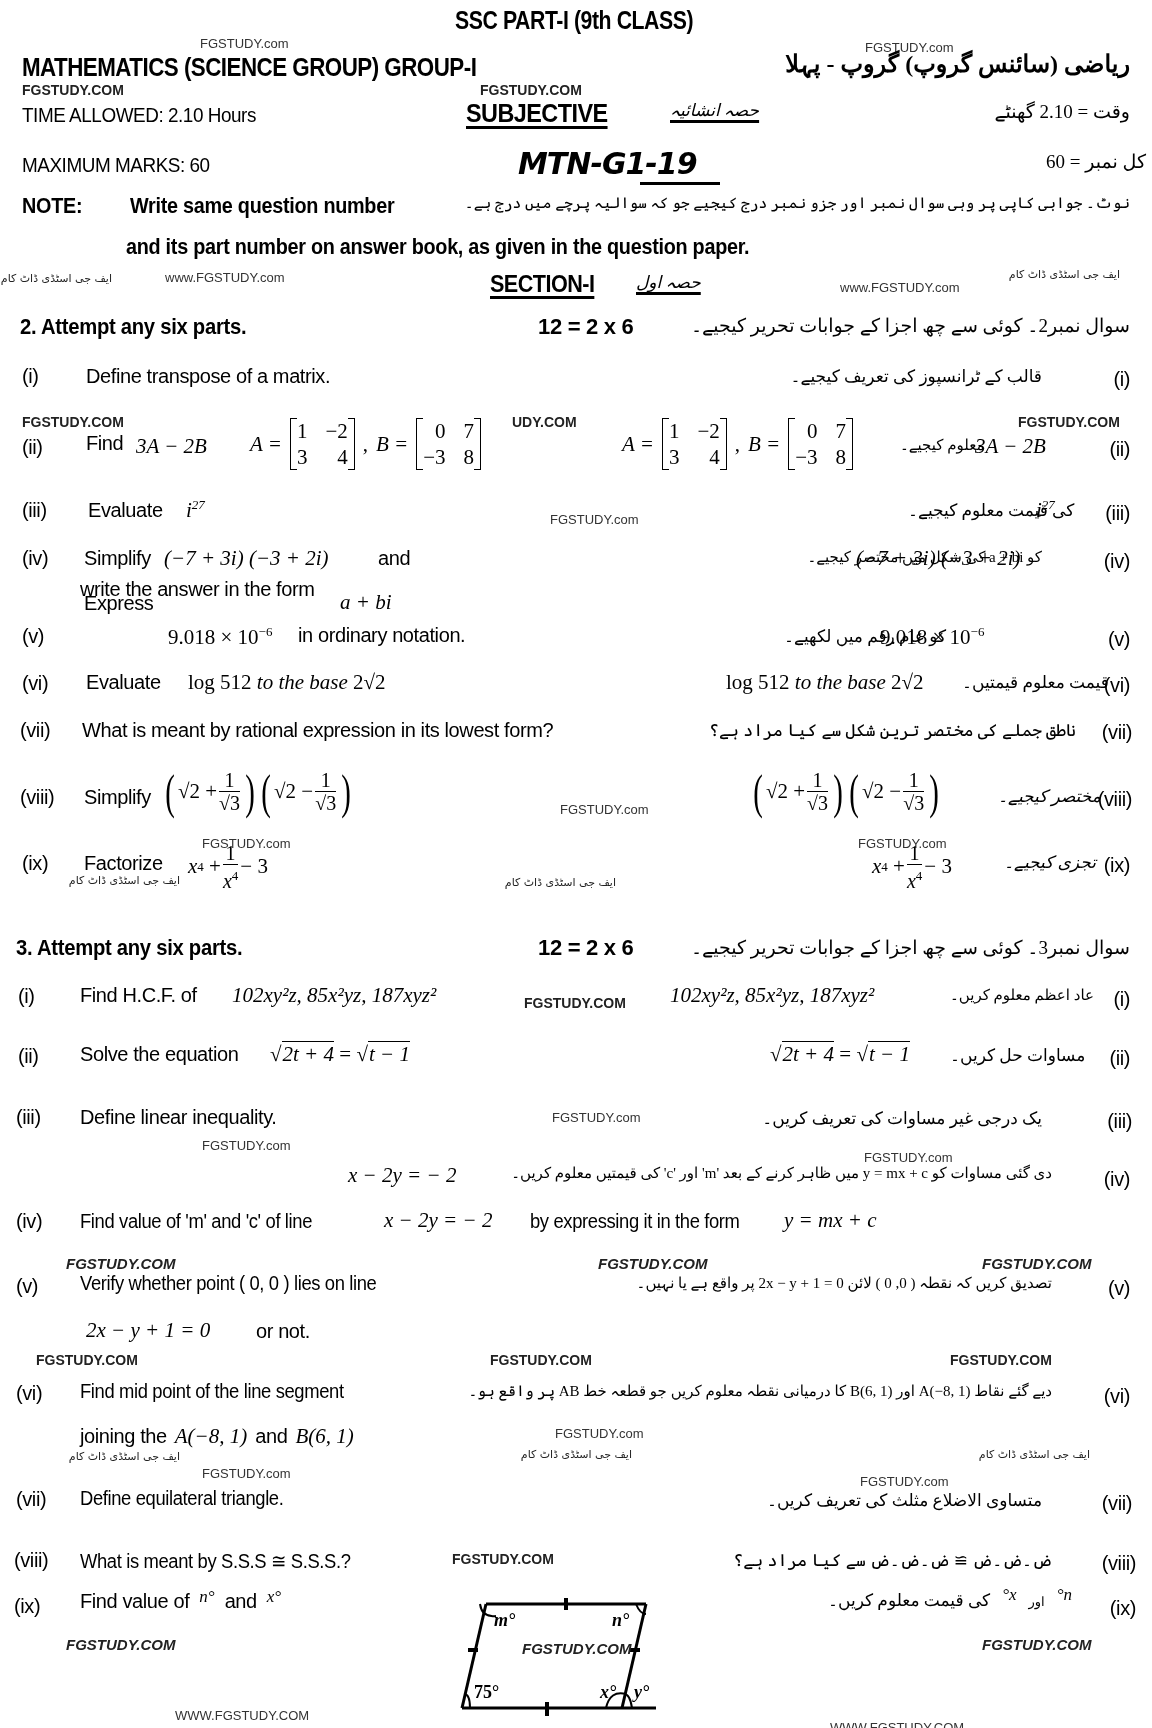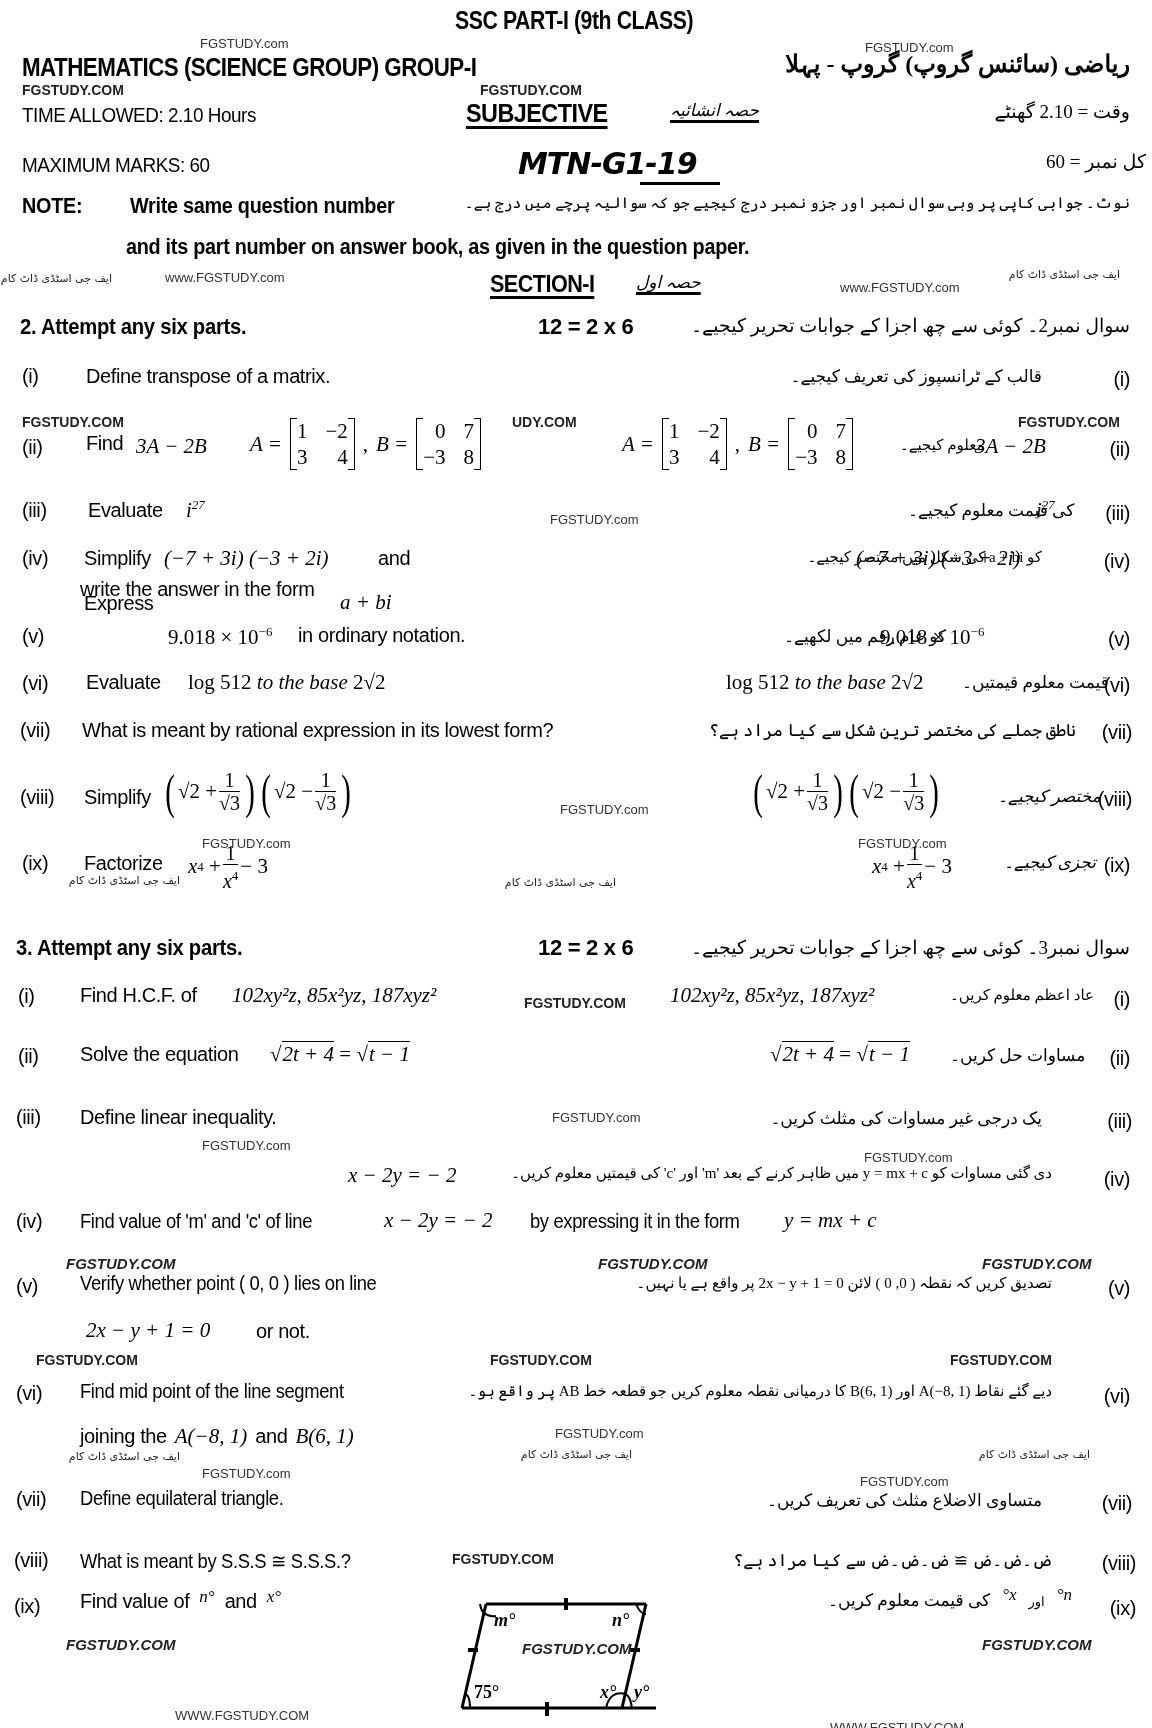--- a/index.html
+++ b/index.html
@@ -233,21 +233,21 @@
 <div class="abs q" style="left:18px;top:1045px;">(ii)</div>
 <div class="abs q" style="left:80px;top:1043px;">Solve the equation</div>
 <div class="abs math" style="left:270px;top:1042px;">√<span class="sqrt mi">2t + 4</span> <span>=</span> √<span class="sqrt mi">t − 1</span></div>
 <div class="abs math" style="left:770px;top:1042px;">√<span class="sqrt mi">2t + 4</span> <span>=</span> √<span class="sqrt mi">t − 1</span></div>
 <div class="abs urdu" style="left:950px;top:1045px;">مساوات حل کریں۔</div>
 <div class="abs q" style="right:22px;top:1047px;">(ii)</div>
 
 <div class="abs q" style="left:16px;top:1106px;">(iii)</div>
 <div class="abs q" style="left:80px;top:1106px;">Define linear inequality.</div>
 <div class="abs wm" style="left:552px;top:1110px;">FGSTUDY.com</div>
-<div class="abs urdu" style="right:110px;top:1108px;">یک درجی غیر مساوات کی مثلث کریں۔</div>
+<div class="abs urdu" style="right:110px;top:1108px;">یک درجی غیر مساوات کی تعریف کریں۔</div>
 <div class="abs q" style="right:20px;top:1110px;">(iii)</div>
 
 <div class="abs wm" style="left:202px;top:1138px;">FGSTUDY.com</div>
 <div class="abs wm" style="left:864px;top:1150px;">FGSTUDY.com</div>
 <div class="abs math mi" style="left:348px;top:1163px;">x − 2y = − 2</div>
 <div class="abs urdu" style="right:100px;top:1164px;font-size:15px;">دی گئی مساوات کو  y = mx + c  میں ظاہر کرنے کے بعد  'm'  اور  'c'  کی قیمتیں معلوم کریں۔</div>
 <div class="abs q" style="right:22px;top:1168px;">(iv)</div>
 
 <div class="abs q" style="left:16px;top:1210px;">(iv)</div>
 <div class="abs q" style="left:80px;top:1210px;transform:scaleX(0.92);transform-origin:left top;">Find value of  'm'  and  'c'  of line</div>

